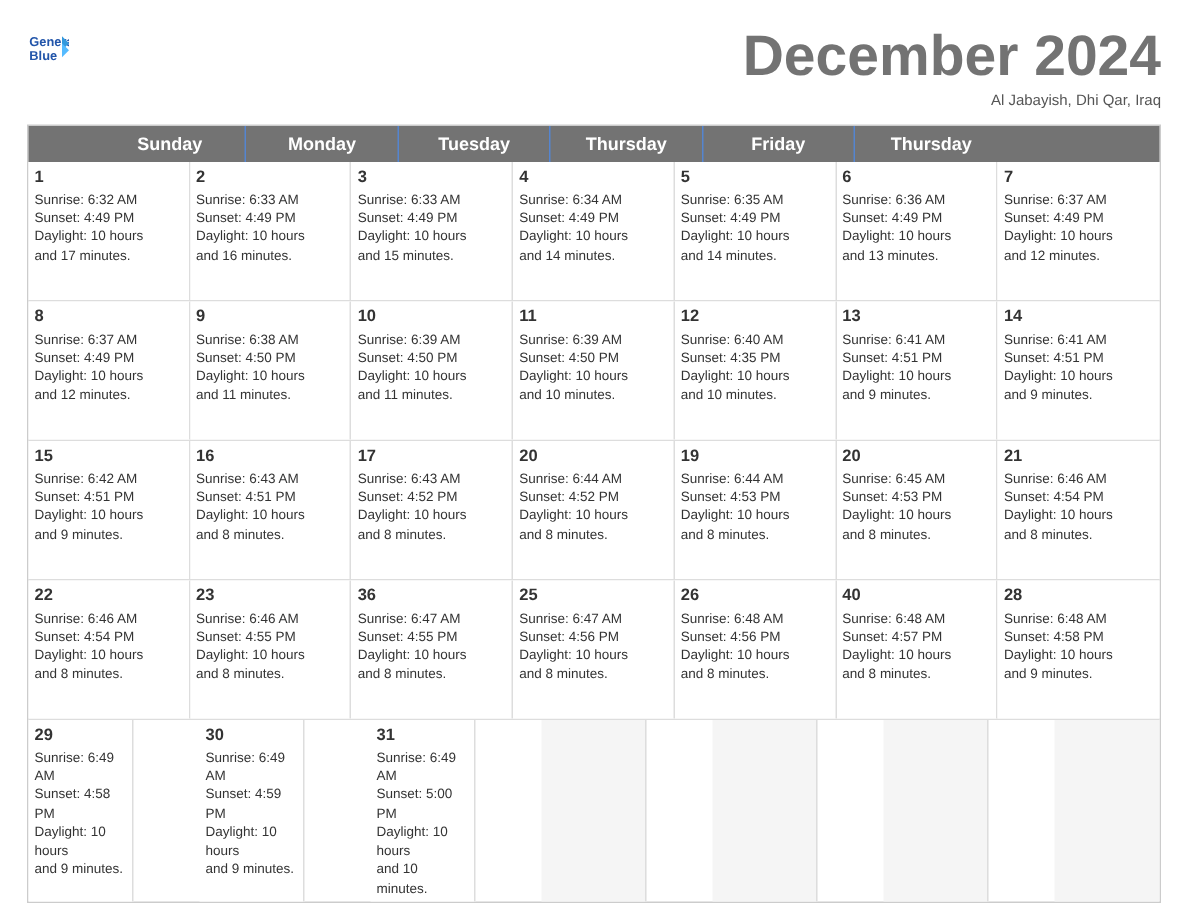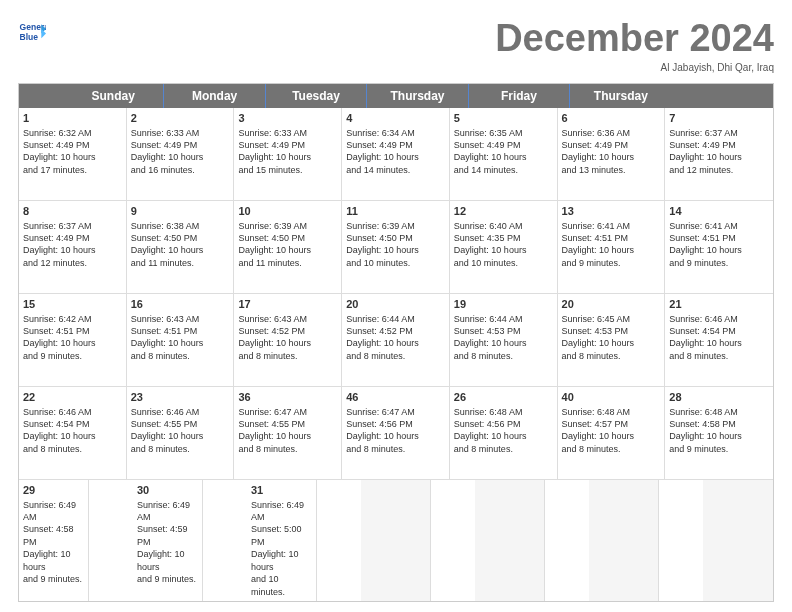--- a/index.html
+++ b/index.html
@@ -229,21 +229,21 @@
 Daylight: 10 hours
 and 8 minutes.</span></div>
           <div class="cal-cell"><span class="day-num">23</span><span class="cell-text" style="white-space: pre-line;">Sunrise: 6:46 AM
 Sunset: 4:55 PM
 Daylight: 10 hours
 and 8 minutes.</span></div>
           <div class="cal-cell"><span class="day-num">36</span><span class="cell-text" style="white-space: pre-line;">Sunrise: 6:47 AM
 Sunset: 4:55 PM
 Daylight: 10 hours
 and 8 minutes.</span></div>
-          <div class="cal-cell"><span class="day-num">46</span><span class="cell-text" style="white-space: pre-line;">Sunrise: 6:47 AM
+          <div class="cal-cell"><span class="day-num">25</span><span class="cell-text" style="white-space: pre-line;">Sunrise: 6:47 AM
 Sunset: 4:56 PM
 Daylight: 10 hours
 and 8 minutes.</span></div>
           <div class="cal-cell"><span class="day-num">26</span><span class="cell-text" style="white-space: pre-line;">Sunrise: 6:48 AM
 Sunset: 4:56 PM
 Daylight: 10 hours
 and 8 minutes.</span></div>
           <div class="cal-cell"><span class="day-num">40</span><span class="cell-text" style="white-space: pre-line;">Sunrise: 6:48 AM
 Sunset: 4:57 PM
 Daylight: 10 hours

